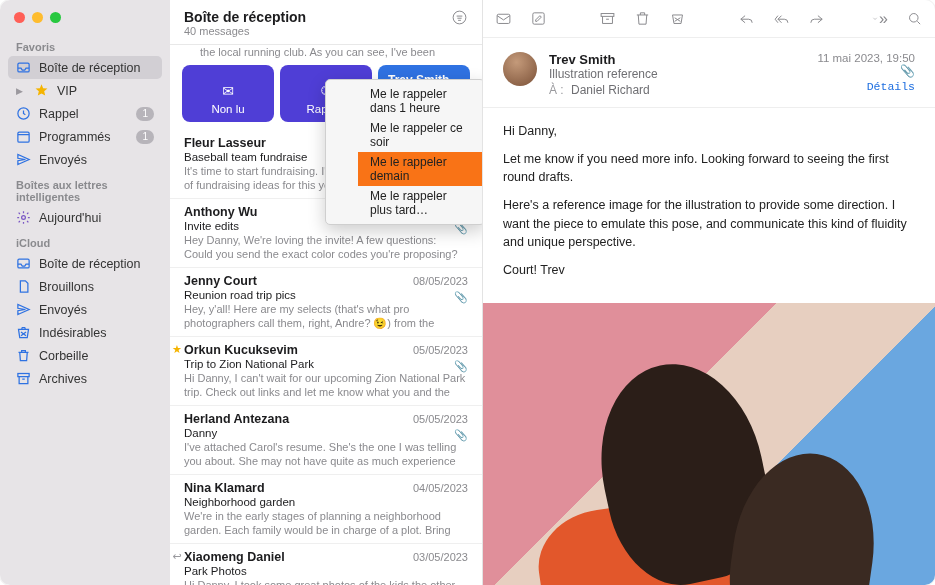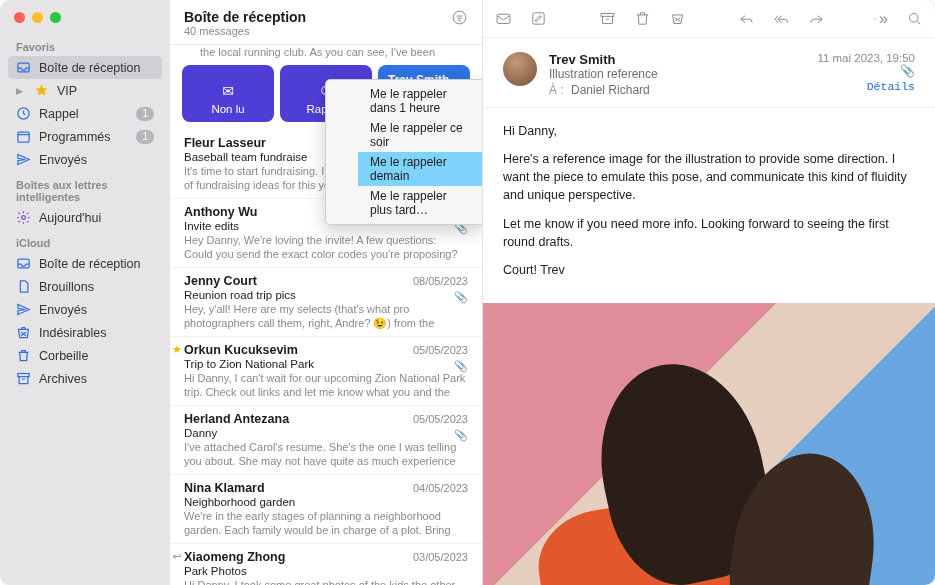--- a/index.html
+++ b/index.html
@@ -31,21 +31,21 @@
     .ml-scroll { flex: 1; overflow: hidden; position: relative; }
     .ml-bannerrow { display: flex; gap: 6px; padding: 6px 12px 8px; position: relative; }
     .banner-card { flex: 1; background: #4f3ed6; border-radius: 8px; padding: 8px 10px 7px; color: #fff; display: flex; flex-direction: column; gap: 4px; min-height: 54px; justify-content: flex-end; align-items: center;}
     .banner-card.highlight { background: #2f72e2; align-items: flex-start;}
     .banner-icon { font-size: 14px; }
     .banner-label { font-size: 11.5px; }
     .banner-title { font-size: 12px; font-weight: 700; }
     .banner-sub { font-size: 10.5px; opacity: .9; }
     .remind-menu { position: absolute; top: 20px; left: 155px; width: 160px; background: #f6f6f6; border: 1px solid #cfcfcf; border-radius: 5px; box-shadow: 0 6px 18px rgba(0,0,0,.2); padding: 4px 0; z-index: 10; font-size: 12px; }
     .remind-item { padding: 3px 12px; color: #222; margin-left: 32px; }
-    .remind-item.hi { background: #7dd3fc; }
+    .remind-item.hi { background: #f97316; }
     .preview-cut { padding: 0 14px 4px 30px; font-size: 11px; color: #8a8a8e; line-height: 1.3; white-space: normal; overflow: hidden; max-height: 14px;}
     
     .msgitem { padding: 6px 14px 6px 14px; border-bottom: 1px solid #efefef; position: relative; }
     .msgitem .row1 { display: flex; justify-content: space-between; align-items: baseline; }
     .msg-from { font-size: 12.5px; font-weight: 700; color: #1c1c1e; }
     .msg-date { font-size: 11px; color: #8a8a8e; }
     .msg-subj { font-size: 11.5px; color: #1c1c1e; margin-top: 1px; }
     .msg-prev { font-size: 11px; color: #8a8a8e; line-height: 1.3; margin-top: 1px; max-height: 28px; overflow: hidden; }
     .msg-clip { position: absolute; right: 14px; top: 23px; color: #b8b8bc; font-size: 11px;}
     .msg-leading { position: absolute; left: 2px; top: 6px; width: 10px; text-align: center; font-size: 11px; }
@@ -299,21 +299,21 @@
           <div class="row1">
             <span class="msg-from">Nina Klamard</span>
             <span class="msg-date">04/05/2023</span>
           </div>
           <div class="msg-subj">Neighborhood garden</div>
           <div class="msg-prev">We're in the early stages of planning a neighborhood garden. Each family would be in charge of a plot. Bring your own wateri…</div>
         </div>
         <div class="msgitem">
           <div class="msg-leading" style="color:#9a9a9e;">↩</div>
           <div class="row1">
-            <span class="msg-from">Xiaomeng Zhong</span>
+            <span class="msg-from">Xiaomeng Daniel</span>
             <span class="msg-date">03/05/2023</span>
           </div>
           <div class="msg-subj">Park Photos</div>
           <div class="msg-prev">Hi Danny, I took some great photos of the kids the other day. Check out those smiles!</div>
         </div>
       </div>
   </div>
 </div>
 
 <div class="reader">
@@ -396,22 +396,22 @@
     </div>
     <div class="rd-right">
       <div class="rd-date">11 mai 2023, 19:50</div>
       <div class="rd-clip">📎</div>
       <a class="rd-details">Détails</a>
     </div>
   </div>
 
   <div class="rd-body">
     <p>Hi Danny,</p>
+    <p>Let me know if you need more info. Looking forward to seeing the first round drafts.</p>
     <p>Here's a reference image for the illustration to provide some direction. I want the piece to emulate this pose, and communicate this kind of fluidity and unique perspective.</p>
-    <p>Let me know if you need more info. Looking forward to seeing the first round drafts.</p>
     <p>Court! Trev</p>
   </div>
 
   <div class="rd-image">
     <div class="shirt"></div>
     <div class="silh a"></div>
     <div class="silh b"></div>
   </div>
 </div>
 

